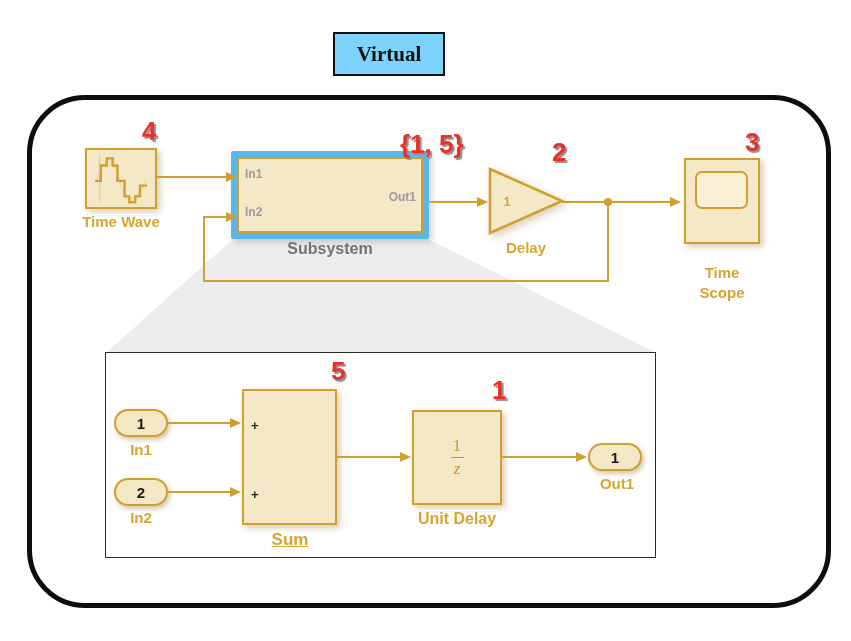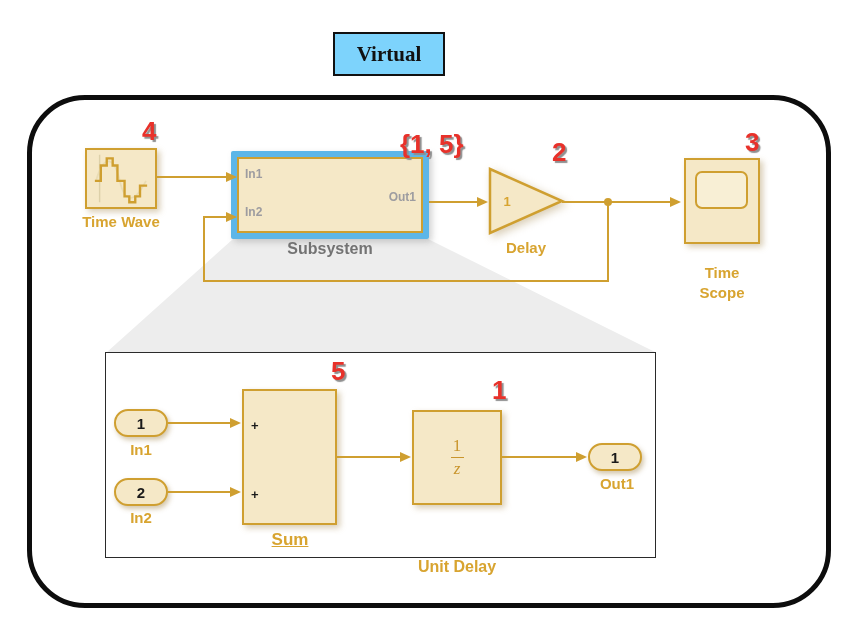--- a/index.html
+++ b/index.html
@@ -145,21 +145,21 @@
   </div>
   <div class="blk-label" style="left:254px; top:530px; width:72px; font-size:17px;text-decoration:underline;">Sum</div>
 
   <div class="blk" style="left:412px; top:410px; width:90px; height:95px; border-width:2.5px;">
     <div class="frac">
       <span>1</span>
       <span class="bar"></span>
       <span class="den">z</span>
     </div>
   </div>
-  <div class="blk-label" style="left:407px; top:510px; width:100px; font-size:16px;margin-top:48px;">Unit Delay</div>
+  <div class="blk-label" style="left:407px; top:510px; width:100px; font-size:16px;">Unit Delay</div>
 
   <div class="pill" style="left:588px; top:443px;">
     <span>1</span>
   </div>
   <div class="blk-label" style="left:584px; top:475px; width:66px;">Out1</div>
 
   <svg class="overlay" width="851" height="641">
     <g stroke="#cf9f30" stroke-width="2" fill="none">
 
       <path d="M157,177 H226" style="pointer-events:stroke;"></path>

